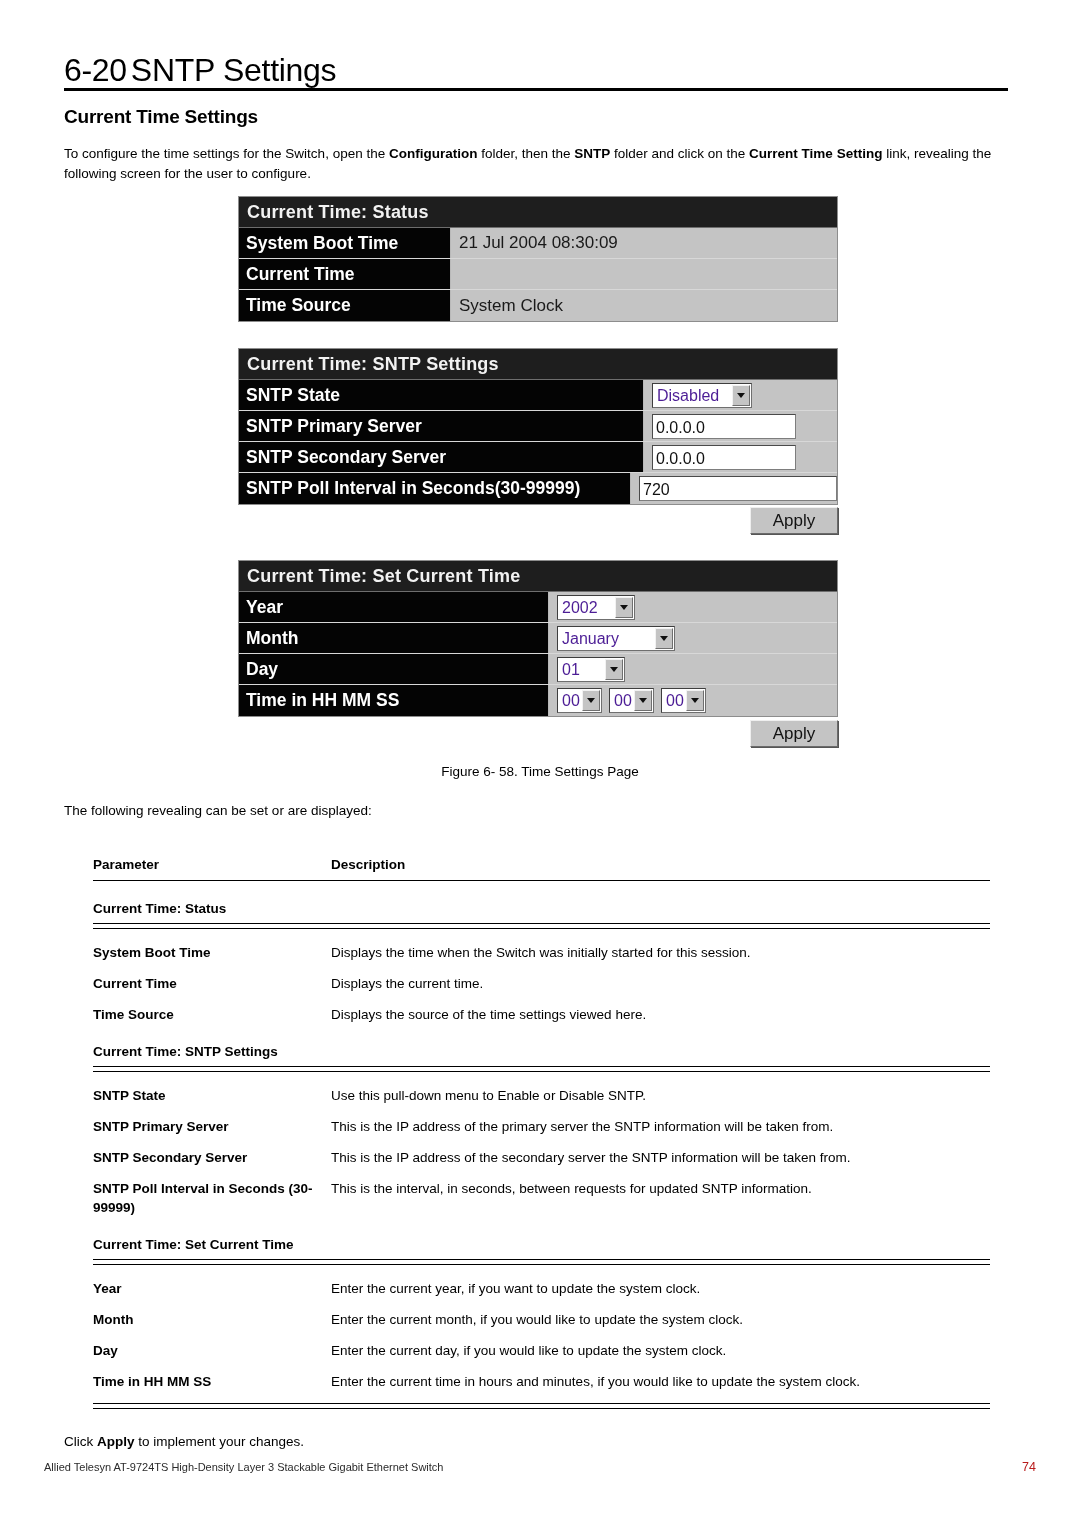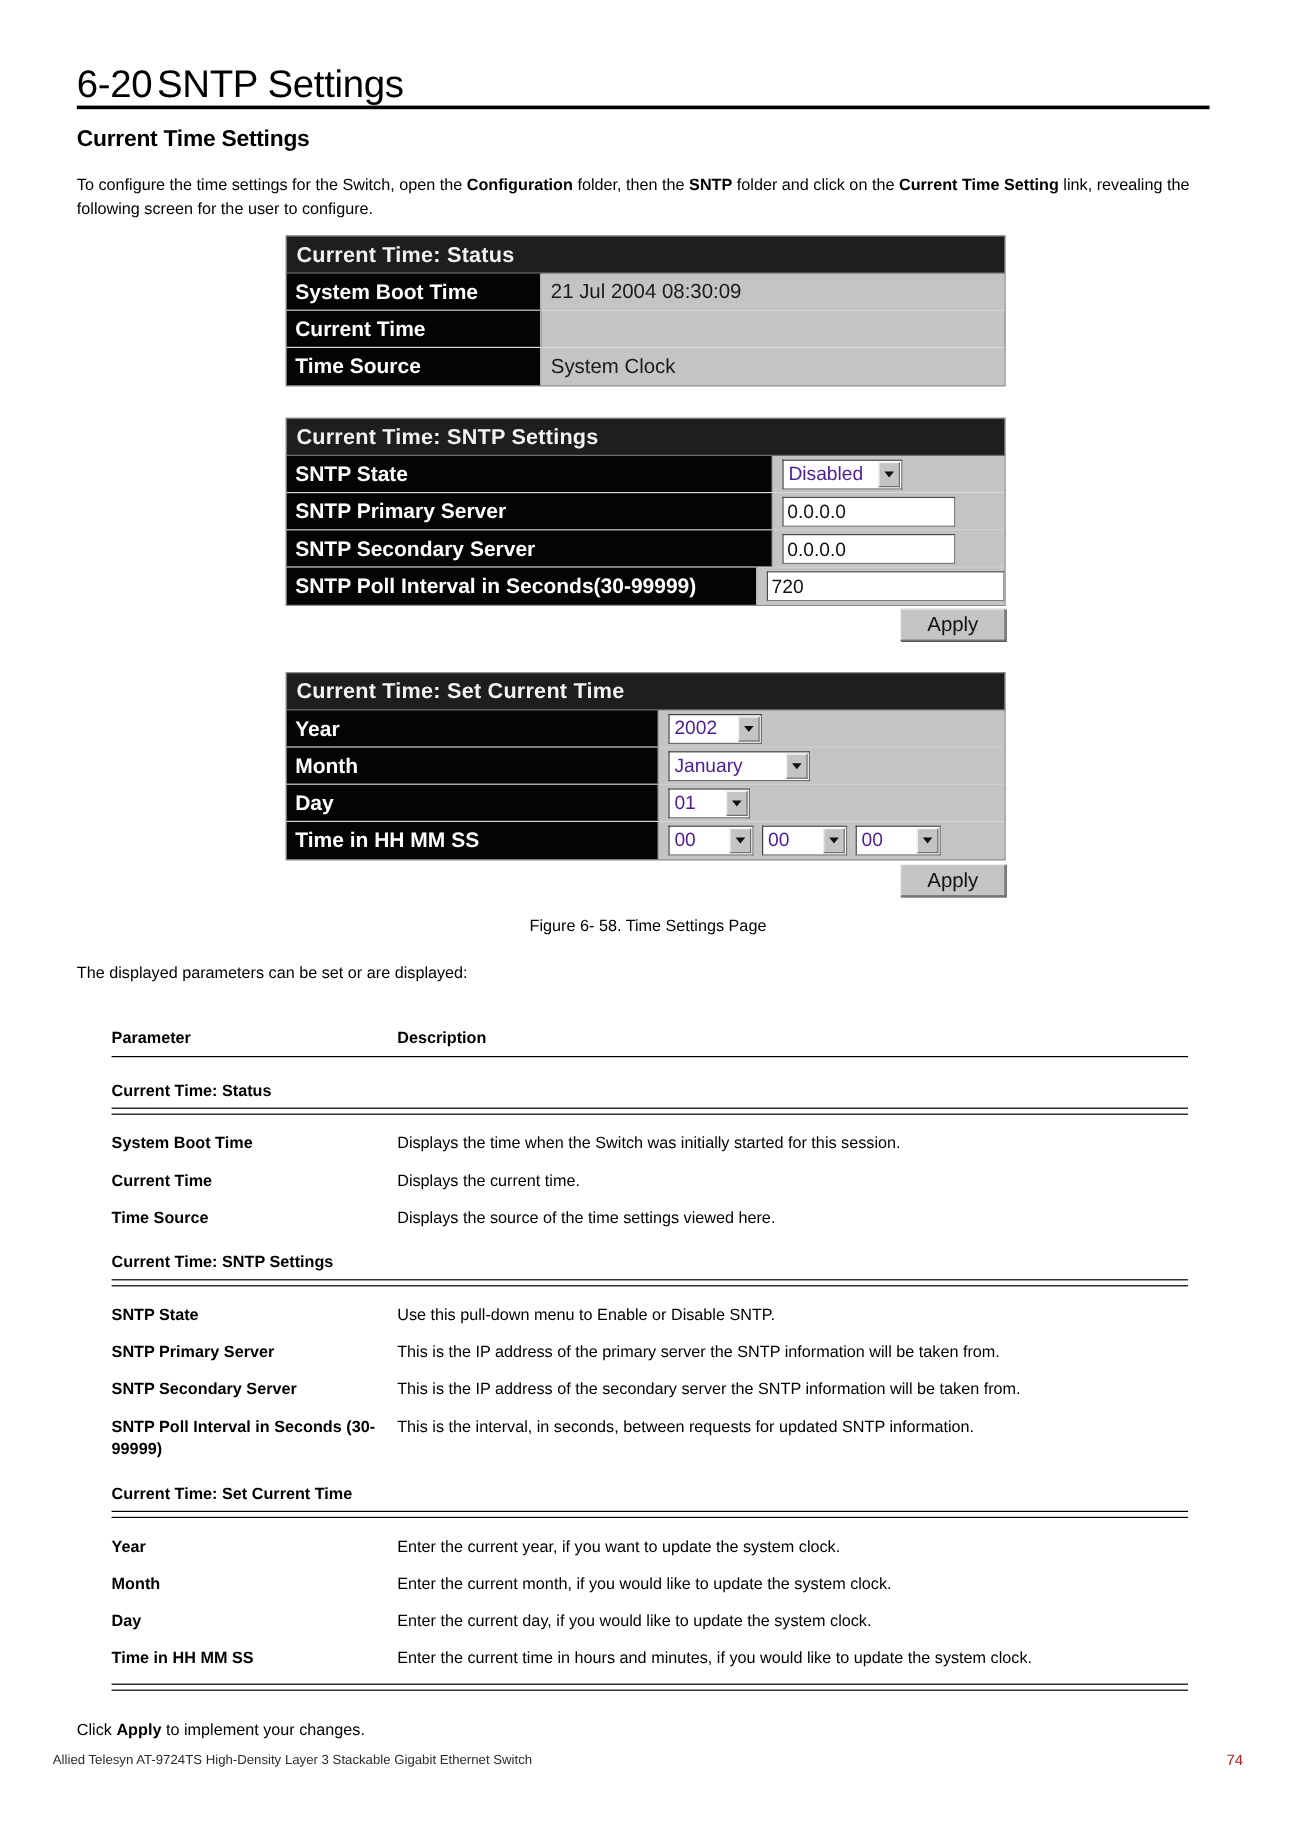--- a/index.html
+++ b/index.html
@@ -186,21 +186,21 @@
   .sel .arrow i {
     display: block;
     width: 0; height: 0;
     border-left: 4px solid transparent;
     border-right: 4px solid transparent;
     border-top: 5px solid #101010;
   }
   .sel-year  { width: 78px; }
   .sel-month { width: 118px; }
   .sel-day   { width: 68px; }
-  .sel-time  { width: 71px; margin-right: 7px; }
+  .sel-time  { width: 45px; margin-right: 7px; }
   .sel-state { width: 100px; }
 
   .apply-wrap {
     position: absolute;
     width: 600px;
     left: 238px;
     display: flex;
     justify-content: flex-end;
   }
   .apply-btn {
@@ -442,21 +442,21 @@
       </div>
     </div>
   </div>
 
   <div class="apply-wrap" style="top:720px;">
     <div class="apply-btn">Apply</div>
   </div>
 
   <div class="fig-caption">Figure 6- 58. Time Settings Page</div>
 
-  <div class="params-note">The displayed parameters can be set or are displayed:</div>
+  <div class="params-note">The following revealing can be set or are displayed:</div>
 
   <div class="ptable">
     <div class="thead">
       <div class="col-a">Parameter</div>
       <div class="col-b">Description</div>
     </div>
     <div class="rule-thin"></div>
 
     <div class="grp">
       <div class="grp-title">Current Time: Status</div>

